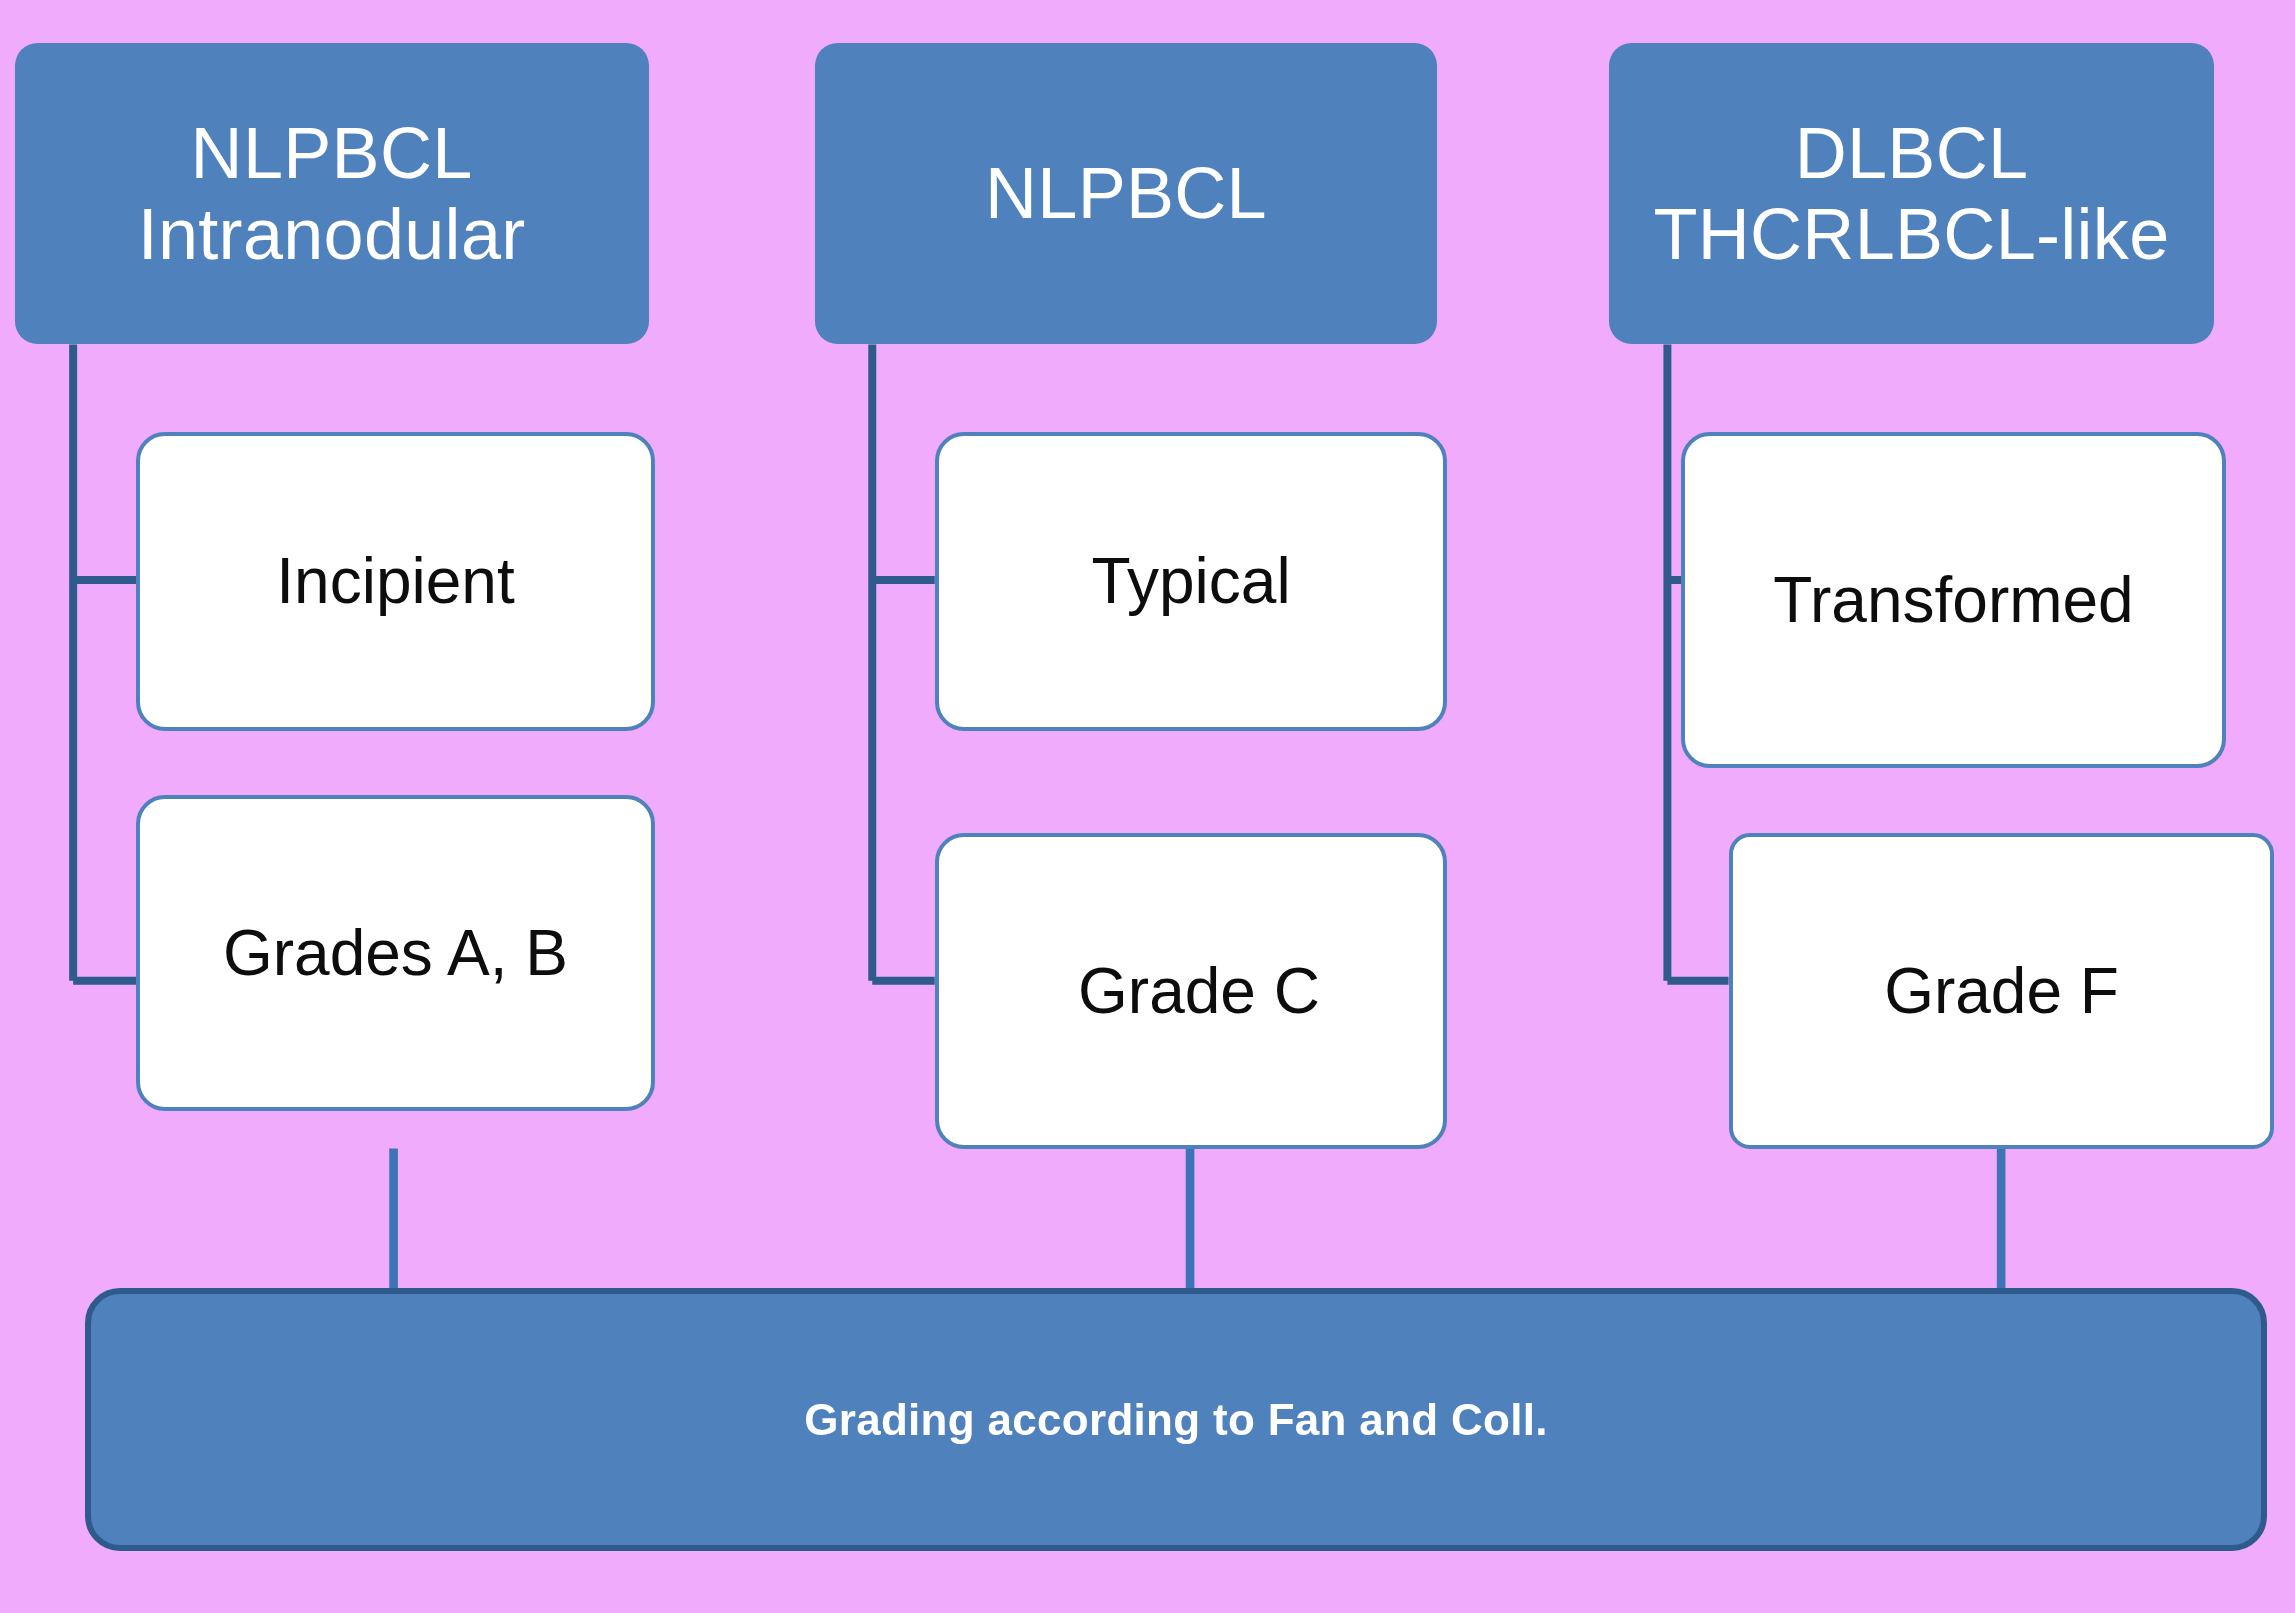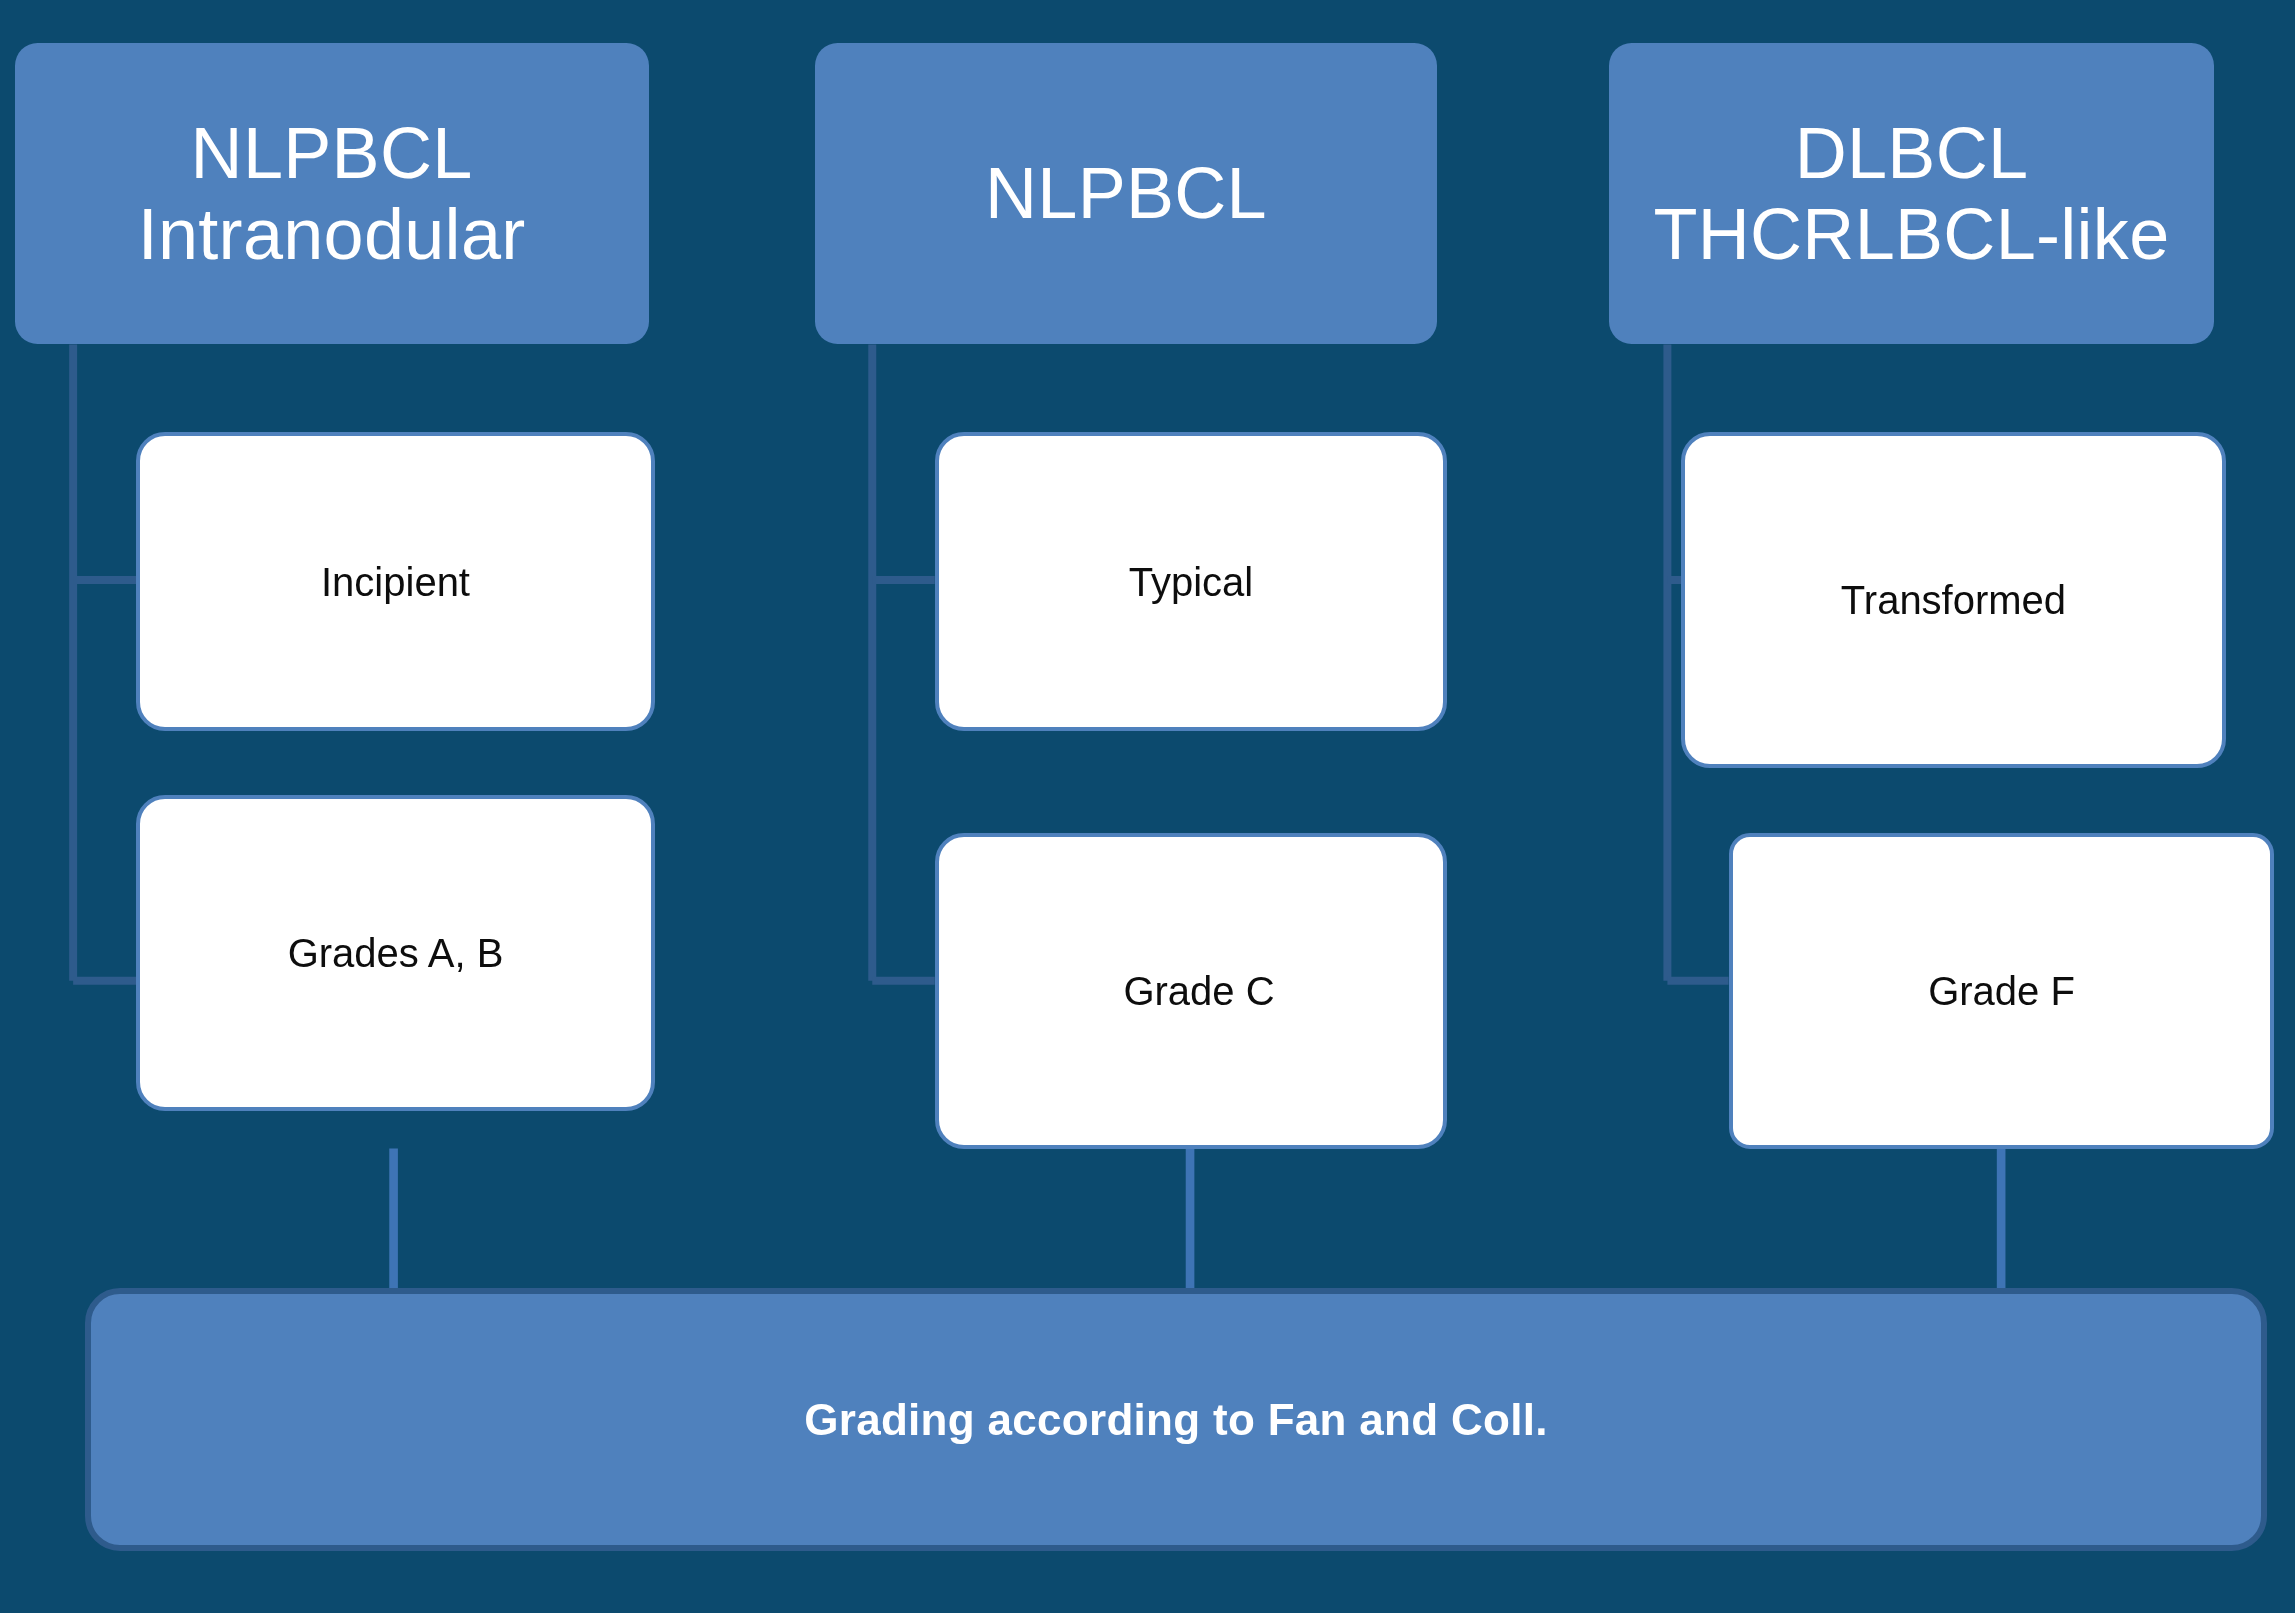--- a/index.html
+++ b/index.html
@@ -11,21 +11,21 @@
   body {
     font-family: "Liberation Sans", sans-serif;
     width: 2295px;
     height: 1614px;
     overflow: hidden;
   }
   #diagram-root {
     position: relative;
     width: 2295px;
     height: 1614px;
-    background: #0c4a6e;
+    background: #f0abfc;
   }
 
   
   #connector-layer {
     position: absolute;
     left: 0;
     top: 0;
     width: 2295px;
     height: 1614px;
     pointer-events: none;
@@ -59,21 +59,21 @@
     border: 4.7px solid #4F81BD;
     border-radius: 29px;
     display: flex;
     align-items: center;
     justify-content: center;
     text-align: center;
     box-sizing: border-box;
   }
   .sub-box .sb-text {
     color: #0D0D0D;
-    font-size: 40px;
+    font-size: 64px;
     line-height: 1.1;
     font-weight: 400;
   }
 
   
   #bottom-banner {
     position: absolute;
     left: 85px;
     top: 1288px;
     width: 2182px;

